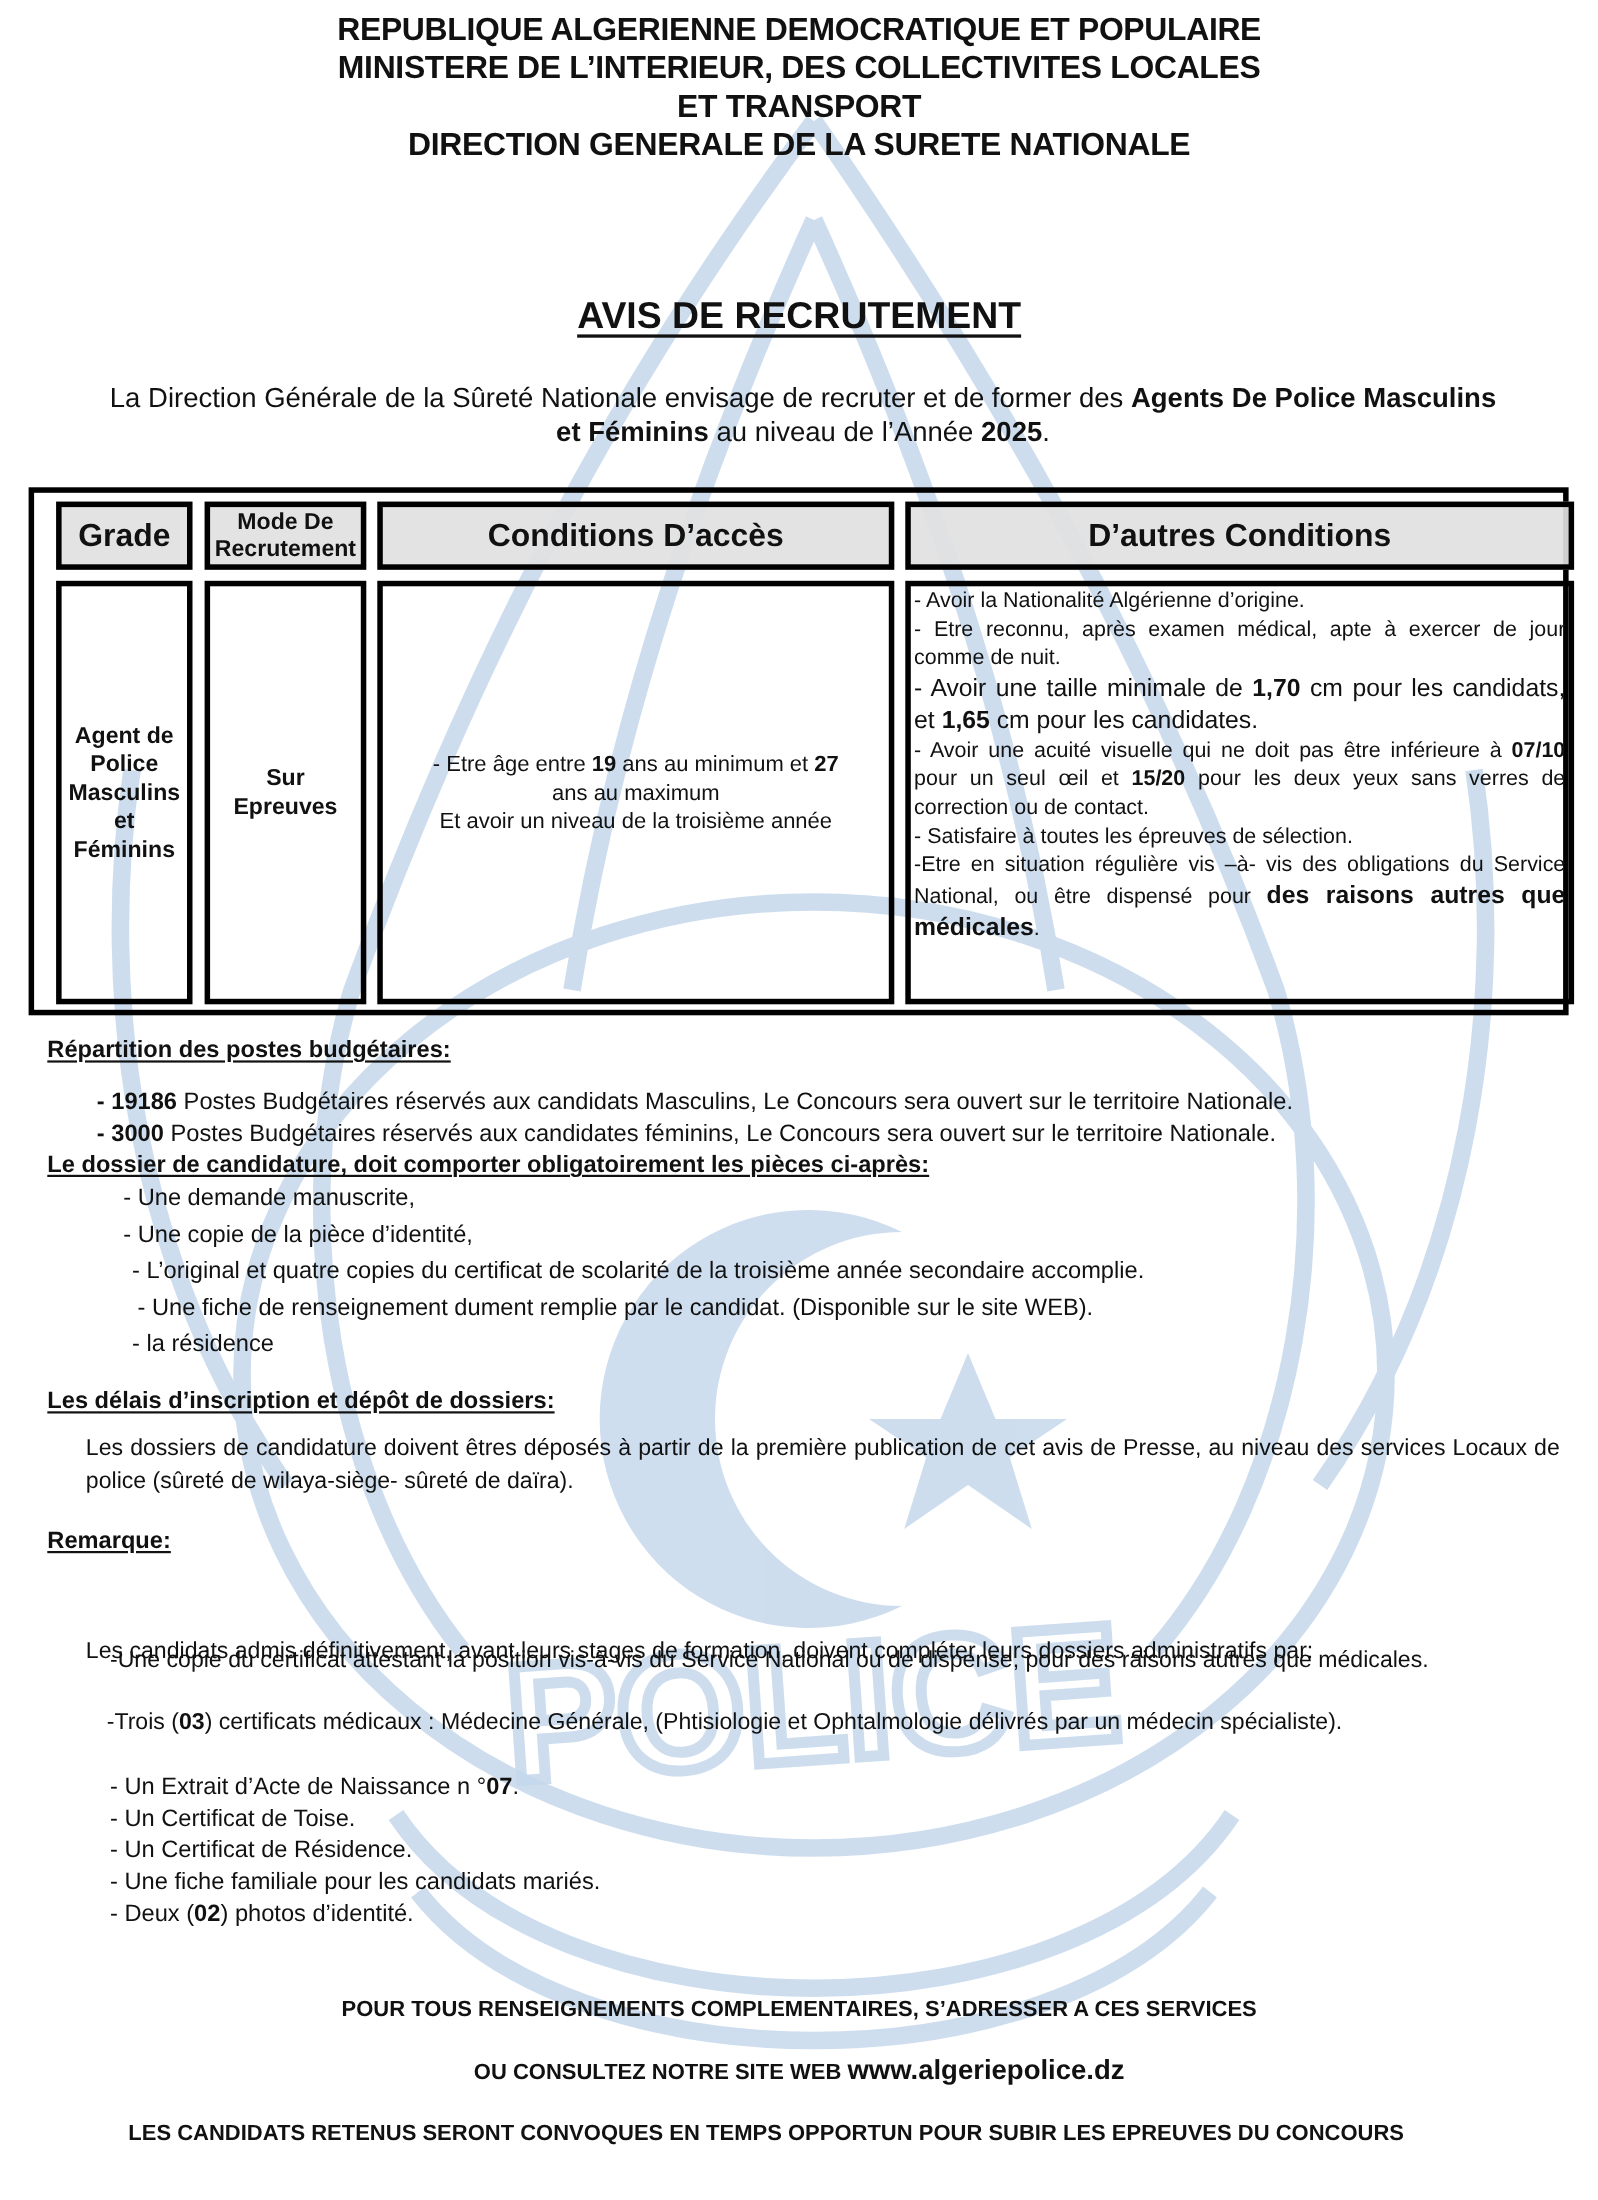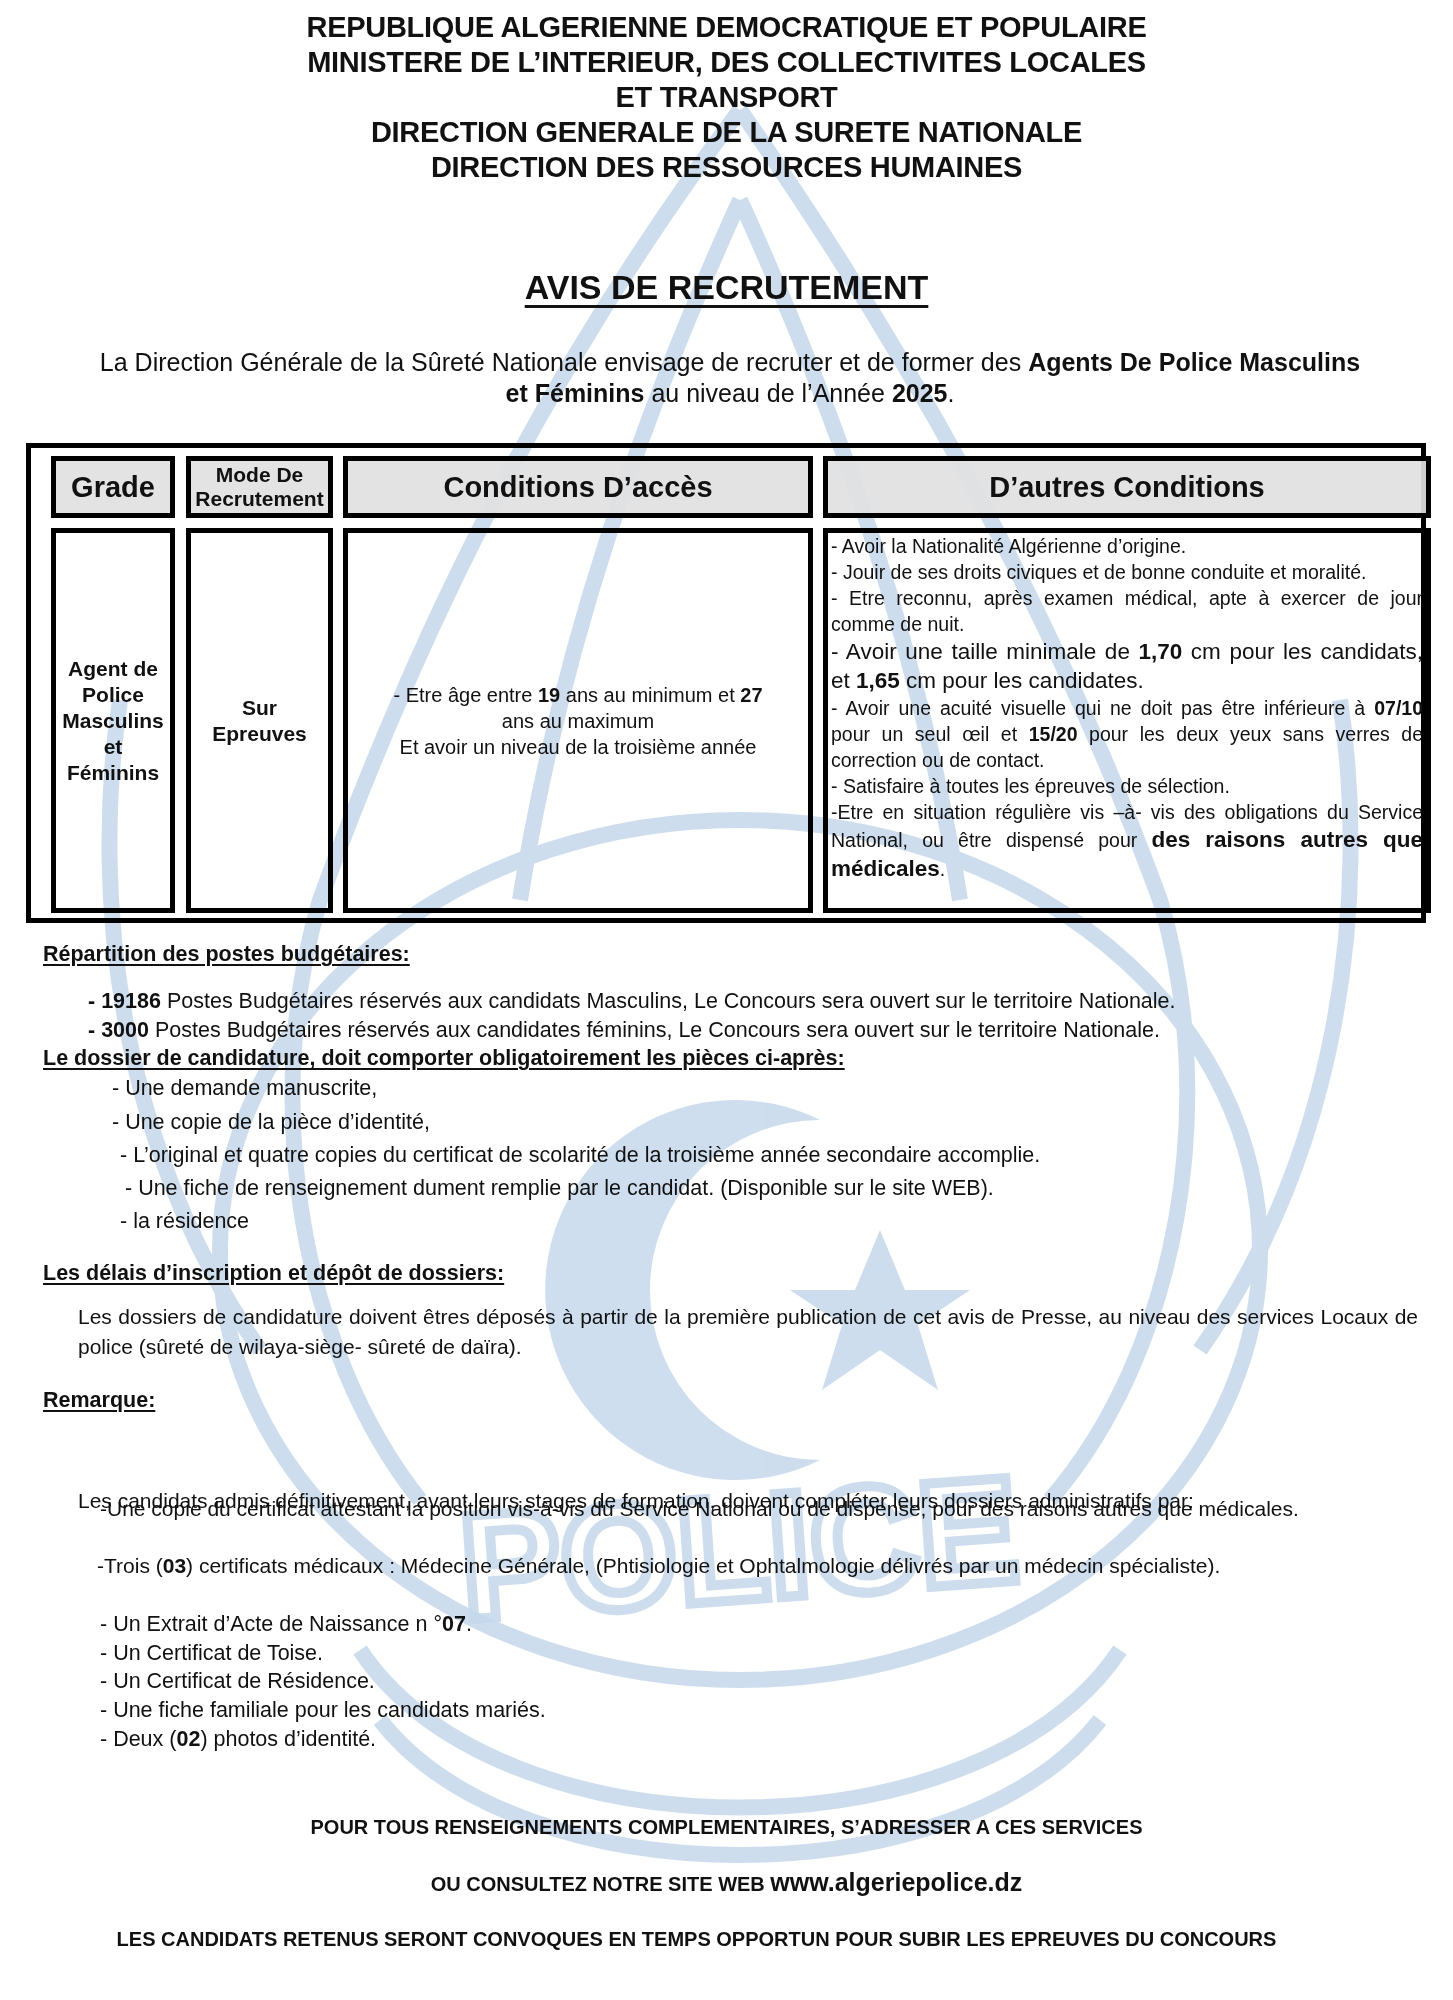--- a/index.html
+++ b/index.html
@@ -62,21 +62,20 @@
   <text x="740" y="1600" text-anchor="middle" font-family="Liberation Sans, sans-serif" font-weight="bold" font-size="150" fill="none" stroke="#c5d8ec" stroke-width="10" opacity="0.85" transform="rotate(-4 740 1560)">POLICE</text>
 </svg>
 
 <div class="page">
 
   <div class="header">
     <div>REPUBLIQUE ALGERIENNE DEMOCRATIQUE ET POPULAIRE</div>
     <div>MINISTERE DE L’INTERIEUR, DES COLLECTIVITES LOCALES</div>
     <div>ET TRANSPORT</div>
     <div>DIRECTION GENERALE DE LA SURETE NATIONALE</div>
-    <div>DIRECTION DES RESSOURCES HUMAINES</div>
   </div>
 
   <div class="title"><span>AVIS DE RECRUTEMENT</span></div>
 
   <div class="intro"><span>La Direction Générale de la Sûreté Nationale envisage de recruter et de former des </span><b>Agents De Police Masculins et Féminins</b><span> au niveau de l’Année </span><b>2025</b><span>.</span></div>
 
   <div class="tbl-outer">
     <div class="cell hdr c-grade-h">Grade</div>
     <div class="cell hdr c-mode-h">
       <div>
@@ -104,21 +103,20 @@
     </div>
     <div class="cell c-cond">
       <div class="inner">
         <div class="center"><span>- Etre âge entre </span><b>19</b><span> ans au minimum et </span><b>27</b></div>
         <div class="center">ans au maximum</div>
         <div class="center">Et avoir un niveau de la troisième année</div>
       </div>
     </div>
     <div class="cell c-other">
       <p>- Avoir la Nationalité Algérienne d’origine.</p>
-      <p>- Jouir de ses droits civiques et de bonne conduite et moralité.</p>
       <p>- Etre reconnu, après examen médical, apte à exercer de jour comme de nuit.</p>
       <p class="big"><span>- Avoir une taille minimale de </span><b>1,70</b><span> cm pour les candidats, et </span><b>1,65</b><span> cm pour les candidates.</span></p>
       <p><span>- Avoir une acuité visuelle qui ne doit pas être inférieure à </span><b>07/10</b><span> pour un seul œil et </span><b>15/20</b><span> pour les deux yeux sans verres de correction ou de contact.</span></p>
       <p>- Satisfaire à toutes les épreuves de sélection.</p>
       <p class="lastline"><span>-Etre en situation régulière vis –à- vis des obligations du Service National, ou être dispensé pour </span><b class="big" style="font-size:22.5px">des raisons autres que médicales</b><span>.</span></p>
     </div>
   </div>
 
   <div class="section sec-h" style="top:942px;">Répartition des postes budgétaires:</div>
   <div class="line" style="left:88px; top:989px;"><b>- </b><b>19186</b><span> Postes Budgétaires réservés aux candidats Masculins, Le Concours sera ouvert sur le territoire Nationale.</span></div>

